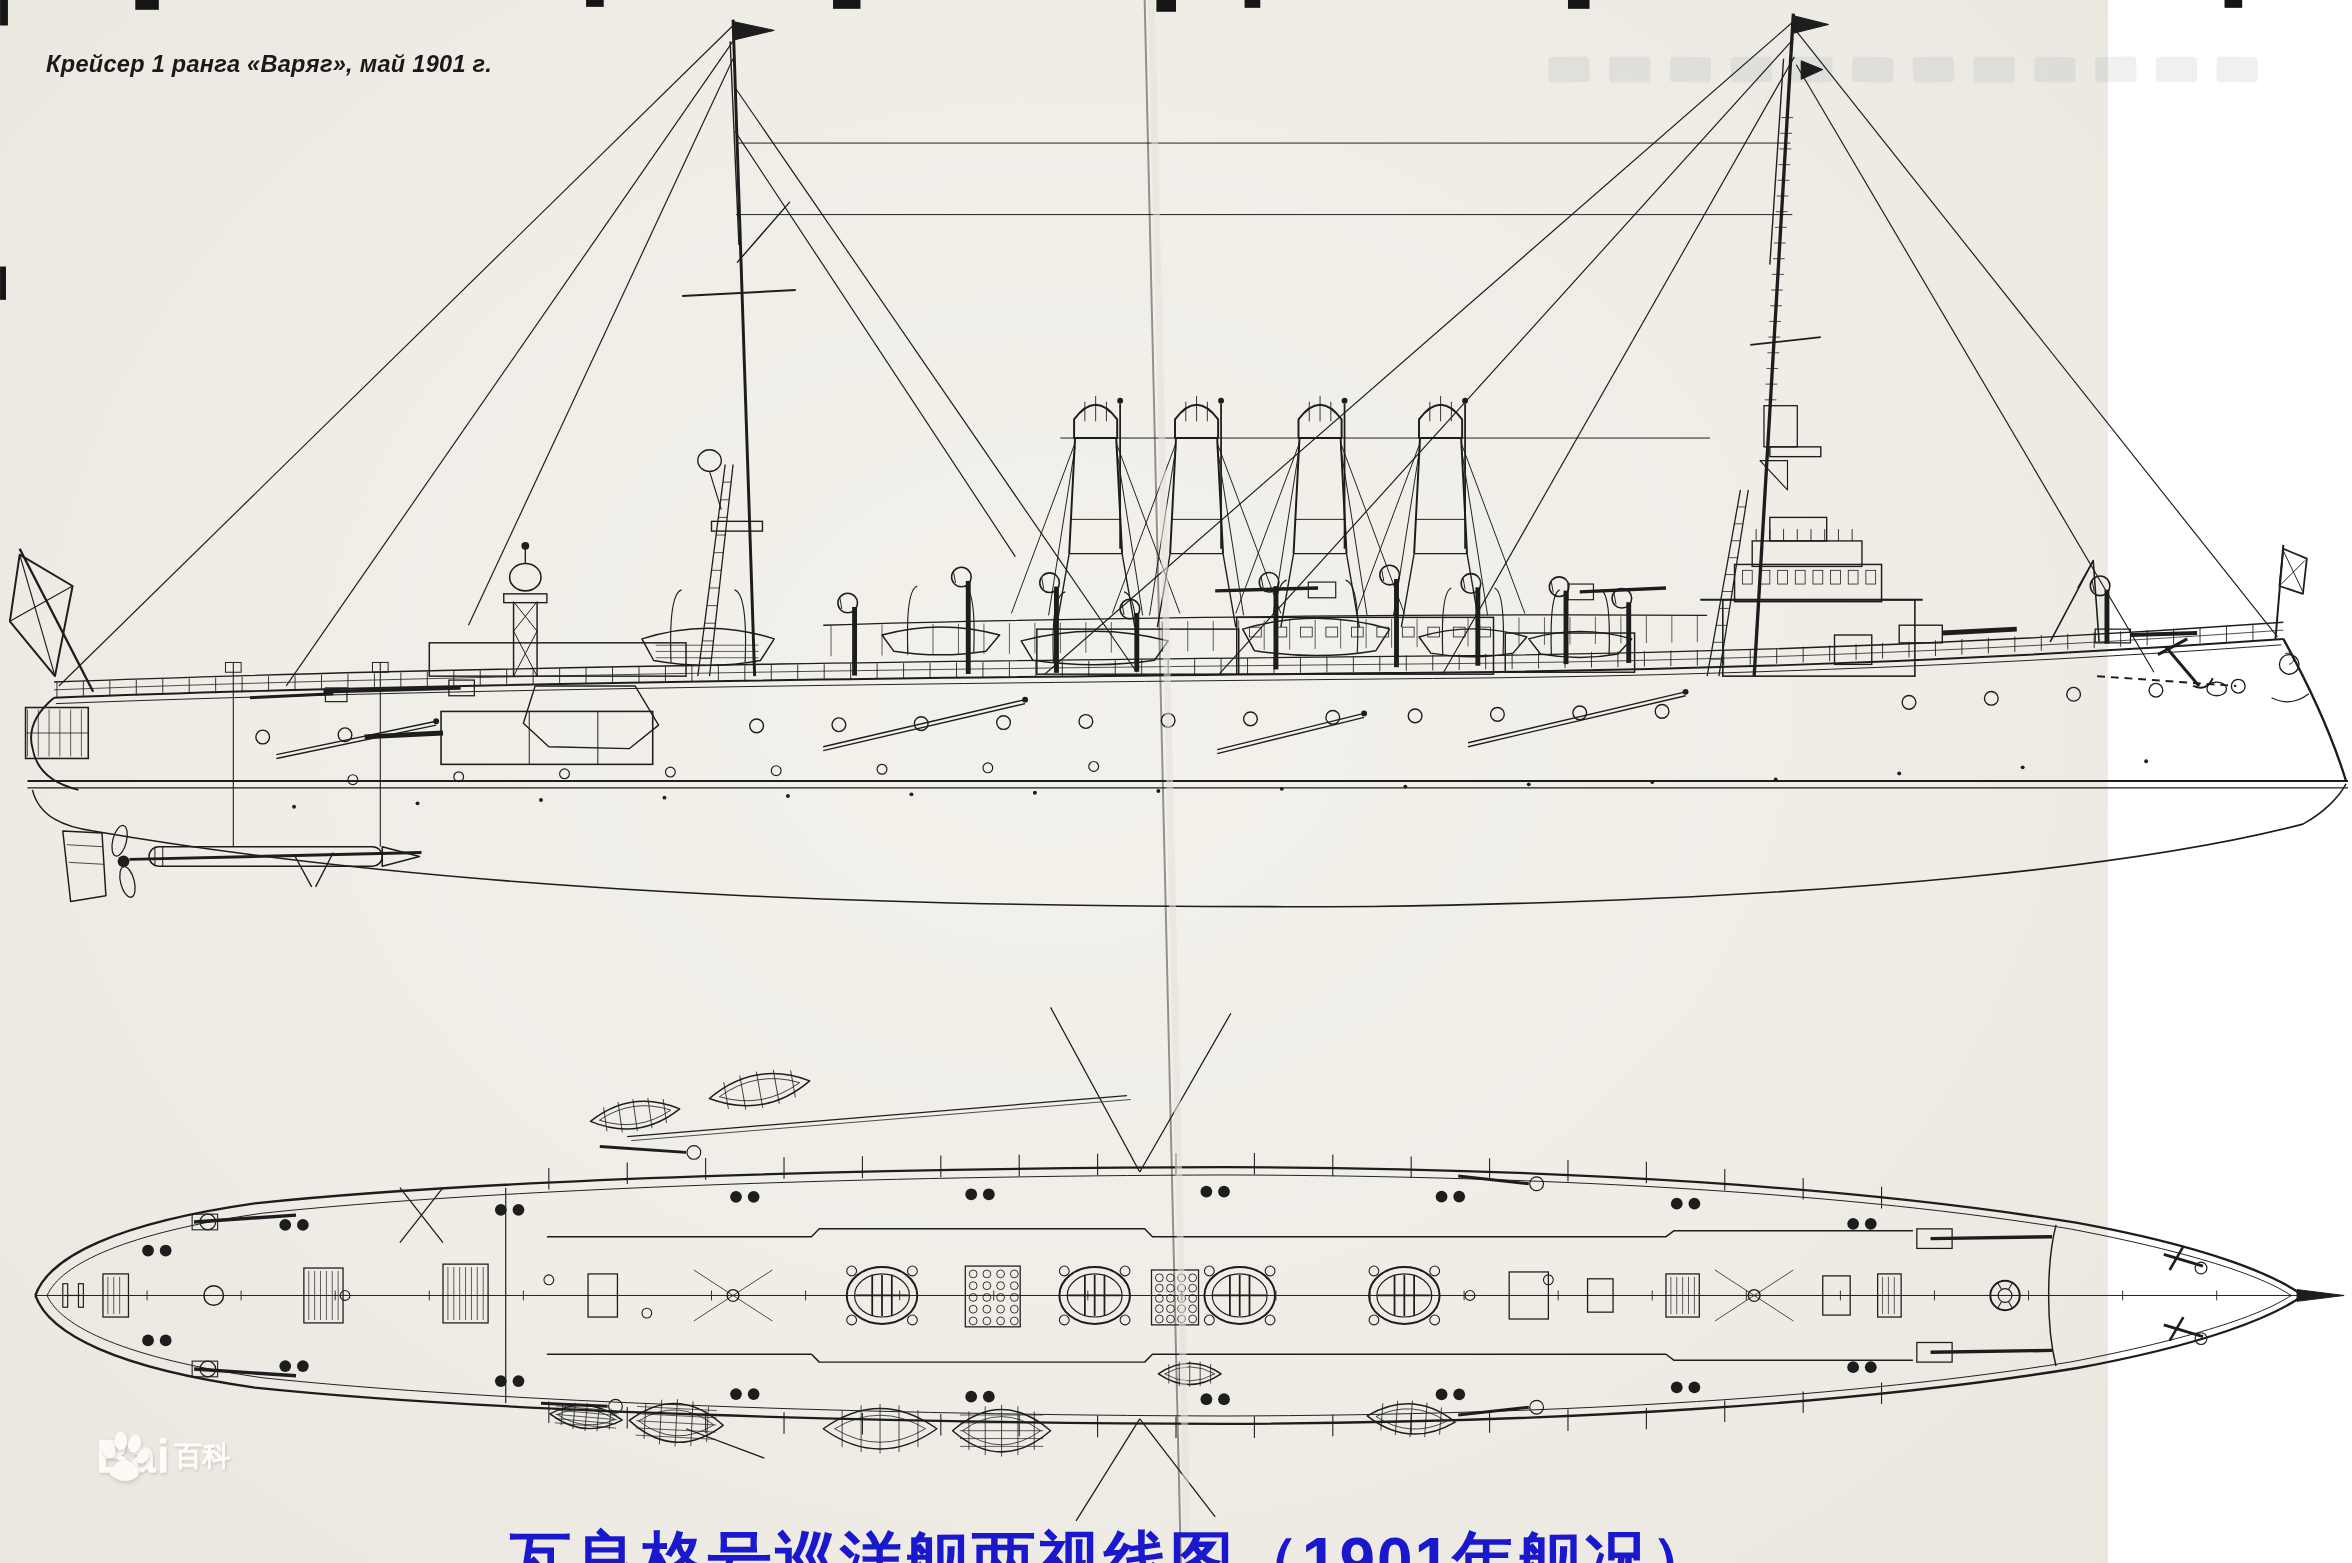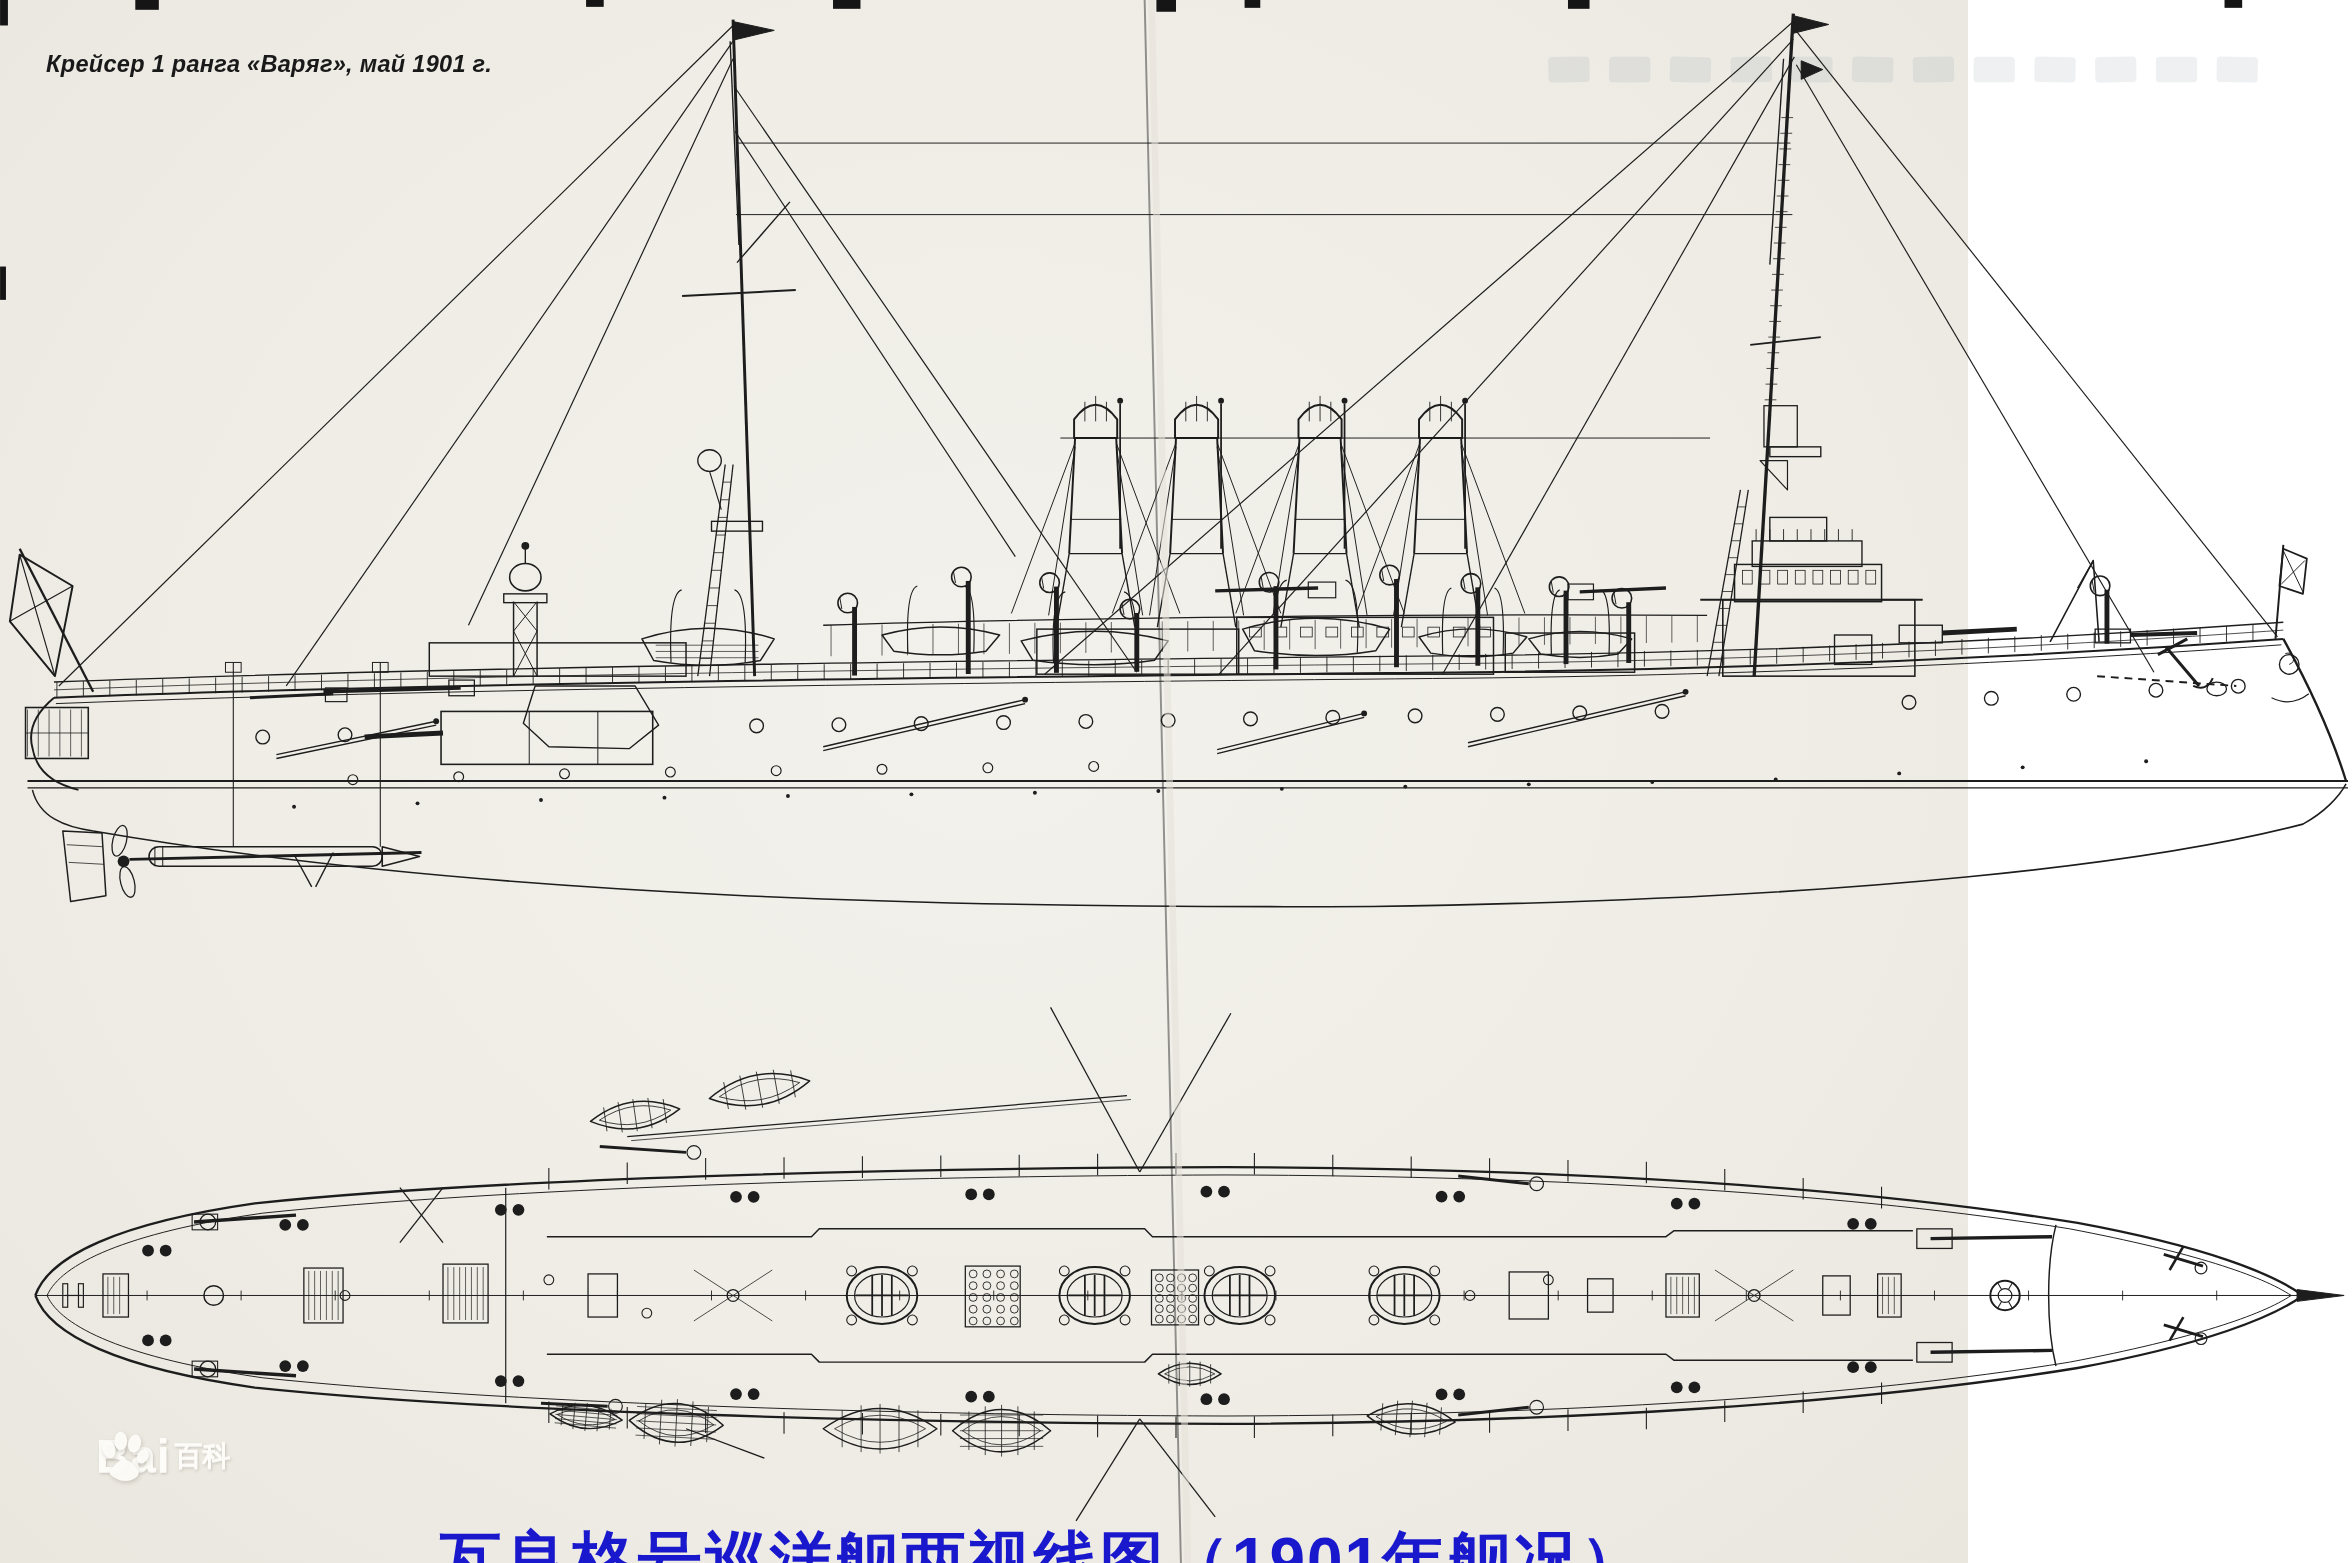--- a/index.html
+++ b/index.html
@@ -1,18 +1,18 @@
 <!DOCTYPE html>
 <html><head>
 <meta charset="utf-8">
 <style>
   html,body{margin:0;padding:0;}
   body{width:2352px;height:1563px;overflow:hidden;font-family:"Liberation Sans",sans-serif;}
-  .stage{position:relative;width:1956px;height:1563px;
-         background:radial-gradient(ellipse at 50% 45%, #f3f1eb 0%, #efede6 55%, #eae7df 100%);padding-left:12px;}
+  .stage{position:relative;width:2108px;height:1563px;
+         background:radial-gradient(ellipse at 50% 45%, #f3f1eb 0%, #efede6 55%, #eae7df 100%);}
   svg{position:absolute;left:0;top:0;}
   .ru-title{position:absolute;left:46px;top:51px;font-size:23.5px;font-weight:bold;font-style:italic;
             color:#191919;letter-spacing:0.3px;white-space:nowrap;}
   .zh-caption{position:absolute;left:0;top:1490px;width:100%;text-align:center;padding-left:118px;
               box-sizing:border-box;font-size:64px;font-weight:bold;letter-spacing:2px;white-space:nowrap;margin-top:28px;}
   .watermark{position:absolute;left:96px;top:1429px;display:flex;align-items:center;gap:3.9px;
              color:rgba(253,252,248,.95);
              text-shadow:0 1px 0 rgba(255,255,255,.75), 1px 2px 2.9px rgba(140,132,118,.38);}
   .watermark .wm-a{font-size:46px;font-weight:bold;letter-spacing:1px;}
   .watermark .wm-b{font-size:28px;font-weight:bold;}

